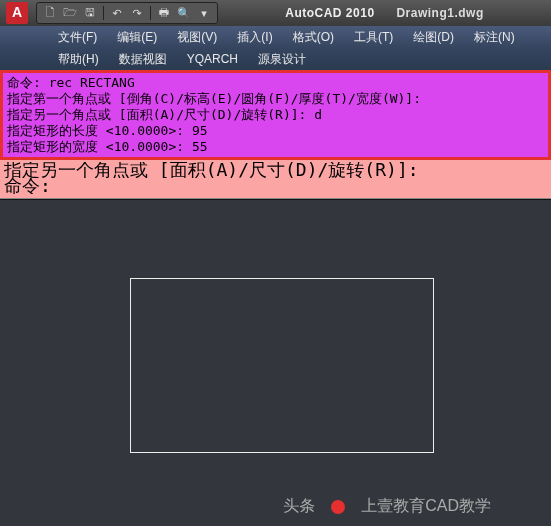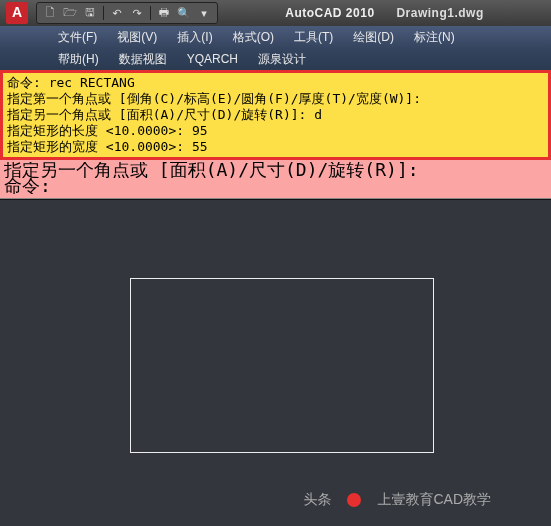--- a/index.html
+++ b/index.html
@@ -78,21 +78,21 @@
     }
     .menu-item {
       color: #e8e8e8;
       padding: 20px 10px;
       cursor: pointer;
       font-size: 12px;
       white-space: nowrap;
     }
     .command-area {
       border: 3px solid #e63030;
-      background: #fde047;
+      background: #d946ef;
       padding: 2px 4px;
       font-family: "SimSun", monospace;
       font-size: 13px;
       line-height: 16px;
       color: #000;
     }
     .cmd-line { white-space: nowrap; overflow: hidden; }
     .command-area2 {
       background: #fca5a5;
       padding: 2px 4px 4px;
@@ -110,24 +110,24 @@
     .rect {
       position: absolute;
       left: 130px;
       top: 78px;
       width: 304px;
       height: 175px;
       border: 1px solid #eee;
     }
     .watermark {
       position: absolute;
-      bottom: 20px;
+      bottom: 12px;
       right: 60px;
       color: #aaa;
-      font-size: 14px;
+      font-size: 16px;
       display: flex;
       align-items: center;
       gap: 16px;
     }
     .wm-icon {
       width: 14px; height: 14px;
       border-radius: 50%;
       background: #e63030;
       display:inline-block;
     }
@@ -150,20 +150,21 @@
     <span class="qat-btn">▾</span>
   </div>
   <div class="title-text">
     <span>AutoCAD 2010</span>
     <span class="title-doc">Drawing1.dwg</span>
   </div>
 </div>
 
 <div class="menubar">
   <span class="menu-item">文件(F)</span>
+  <span class="menu-item">编辑(E)</span>
   <span class="menu-item">视图(V)</span>
   <span class="menu-item">插入(I)</span>
   <span class="menu-item">格式(O)</span>
   <span class="menu-item">工具(T)</span>
   <span class="menu-item">绘图(D)</span>
   <span class="menu-item">标注(N)</span>
 </div>
 
 <div class="menubar2">
   <span class="menu-item">帮助(H)</span>

